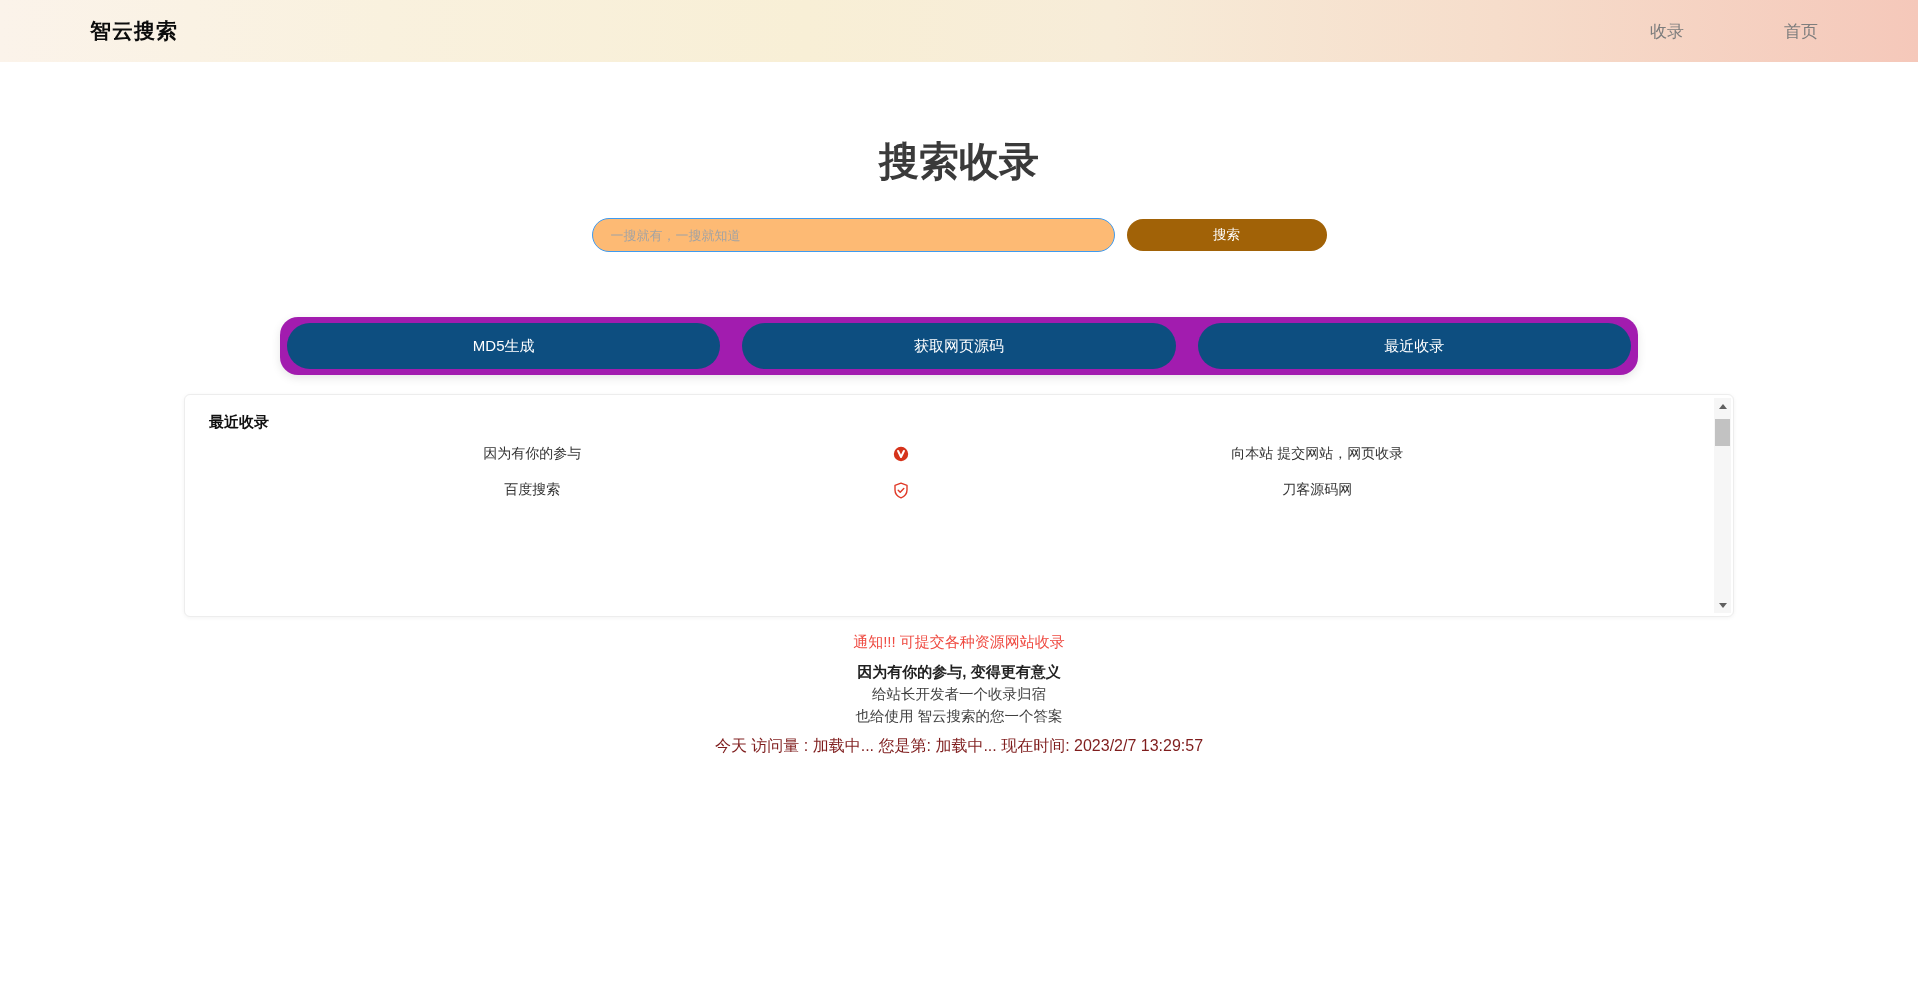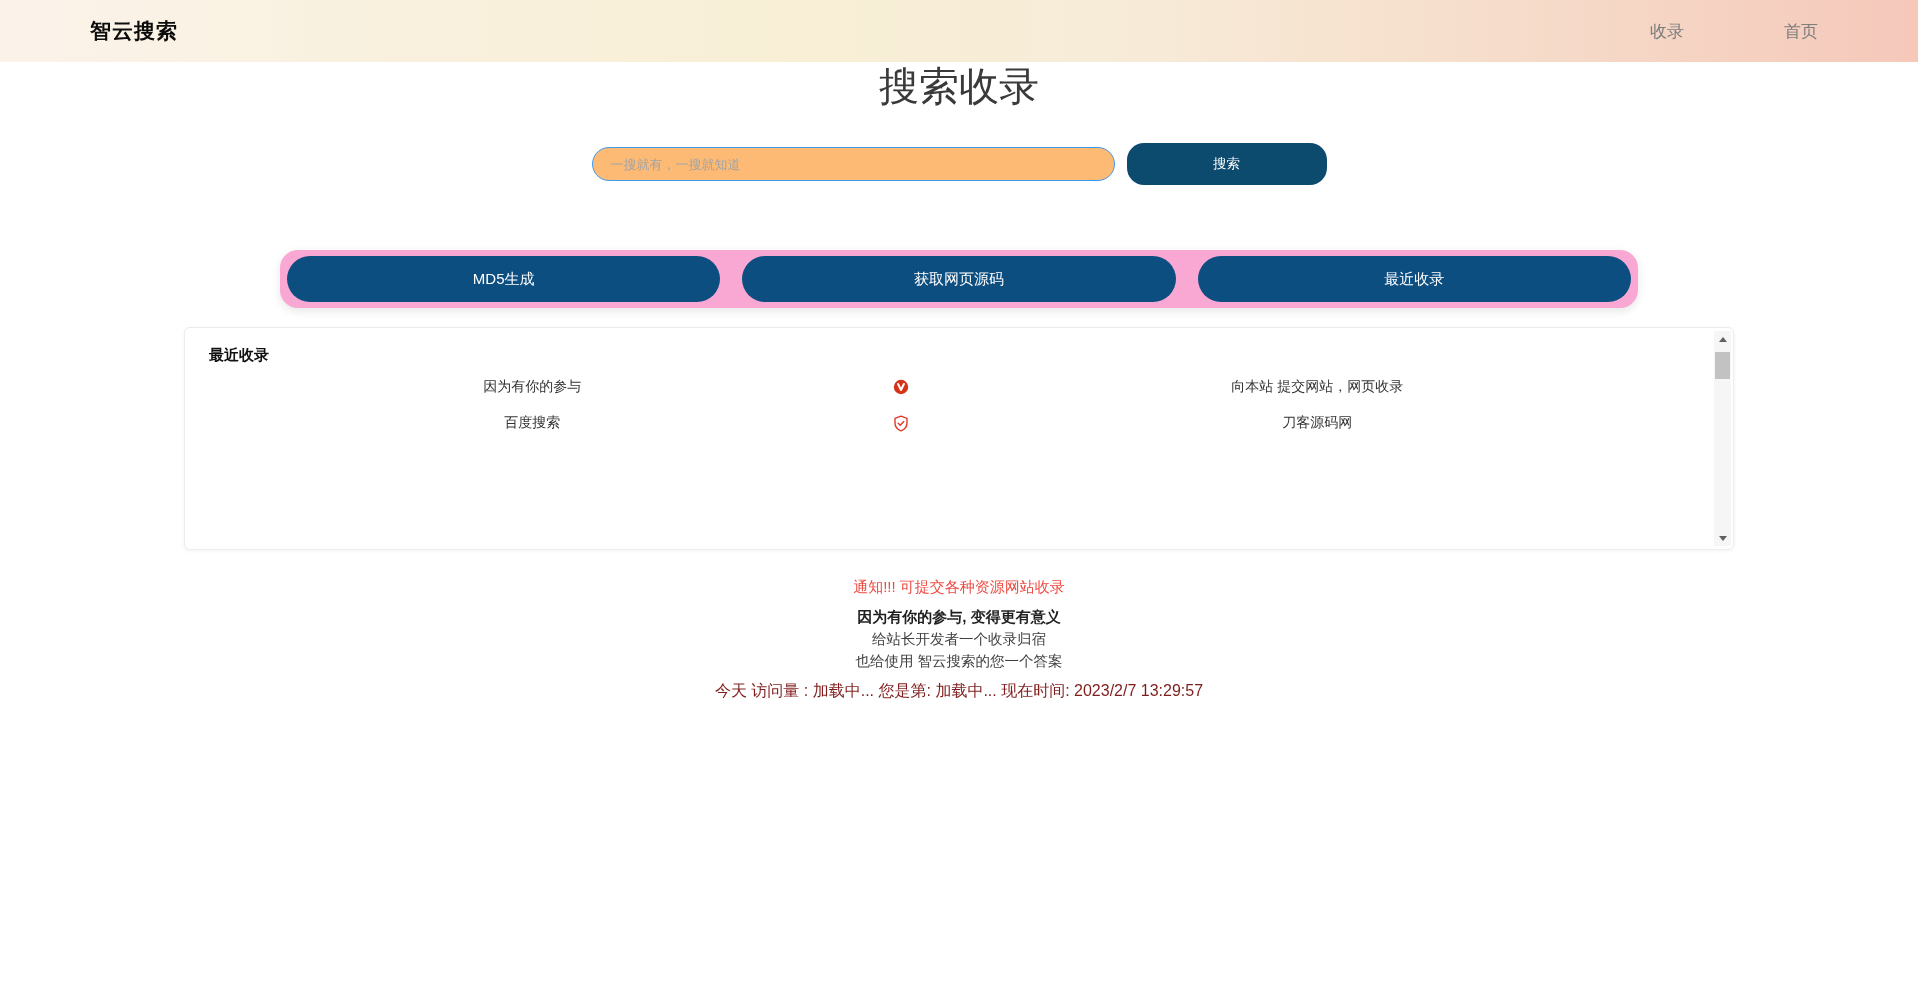--- a/index.html
+++ b/index.html
@@ -34,24 +34,25 @@
   }
   .header-nav a {
     font-size: 17px;
     color: #7d7d7d;
     text-decoration: none;
     cursor: pointer;
   }
 
   
   .page-title {
+    margin-top: 75px;
     text-align: center;
     font-size: 40px;
     line-height: 48px;
-    font-weight: 400;
+    font-weight: 700;
     color: #3a3a3a;
   }
   .search-row {
     margin-top: 33px;
     display: flex;
     justify-content: center;
     align-items: center;
     gap: 12px;
   }
   .search-input {
@@ -62,36 +63,36 @@
     padding: 0 18px;
     font-size: 13px;
     color: #333;
     outline: none;
     background: #fdba74;
     font-family: "Liberation Sans", "DejaVu Sans", sans-serif;
   }
   .search-input::placeholder { color: #a3a3a3; }
   .search-btn {
     width: 200px;
-    height: 42px;
+    height: 32px;
     border: none;
     border-radius: 17px;
-    background: #0c4a6e;
+    background: #a16207;
     color: #ffffff;
     font-size: 13.5px;
     cursor: pointer;
     font-family: "Liberation Sans", "DejaVu Sans", sans-serif;
   }
 
   
   .quick-links {
     width: 1358px;
     height: 58px;
     margin: 65px auto 0;
-    background: #f9a8d4;
+    background: #a21caf;
     border-radius: 18px;
     box-shadow: 0 3px 10px rgba(0,0,0,0.10);
     display: flex;
     align-items: center;
     gap: 22px;
     padding: 6px 7px;
   }
   .quick-link {
     flex: 1;
     height: 46px;
@@ -177,21 +178,21 @@
     position: absolute;
     top: 21px;
     left: 1px;
     width: 15px;
     height: 27px;
     background: #c2c2c2;
     cursor: pointer;
   }
 
   
-  .footer { margin-top: 28px; text-align: center; }
+  .footer { margin-top: 16px; text-align: center; }
   .notice {
     font-size: 15px;
     color: #ef4b42;
     margin-bottom: 9px;
   }
   .slogan-bold {
     font-size: 15px;
     font-weight: 700;
     color: #1f1f1f;
     line-height: 22px;

